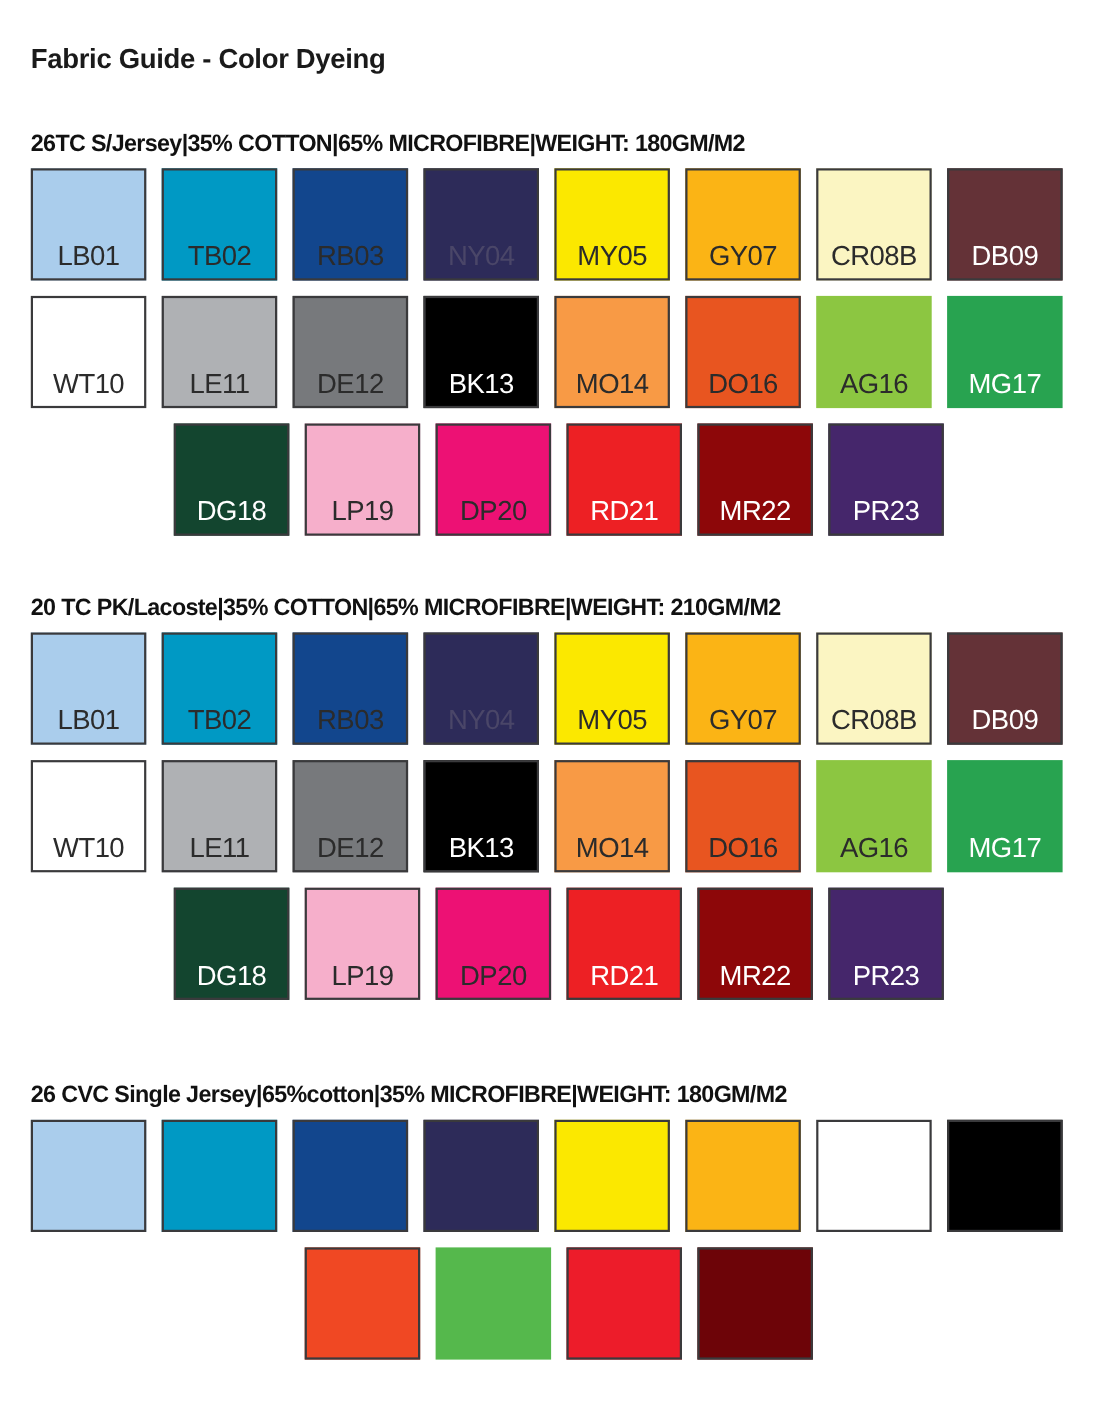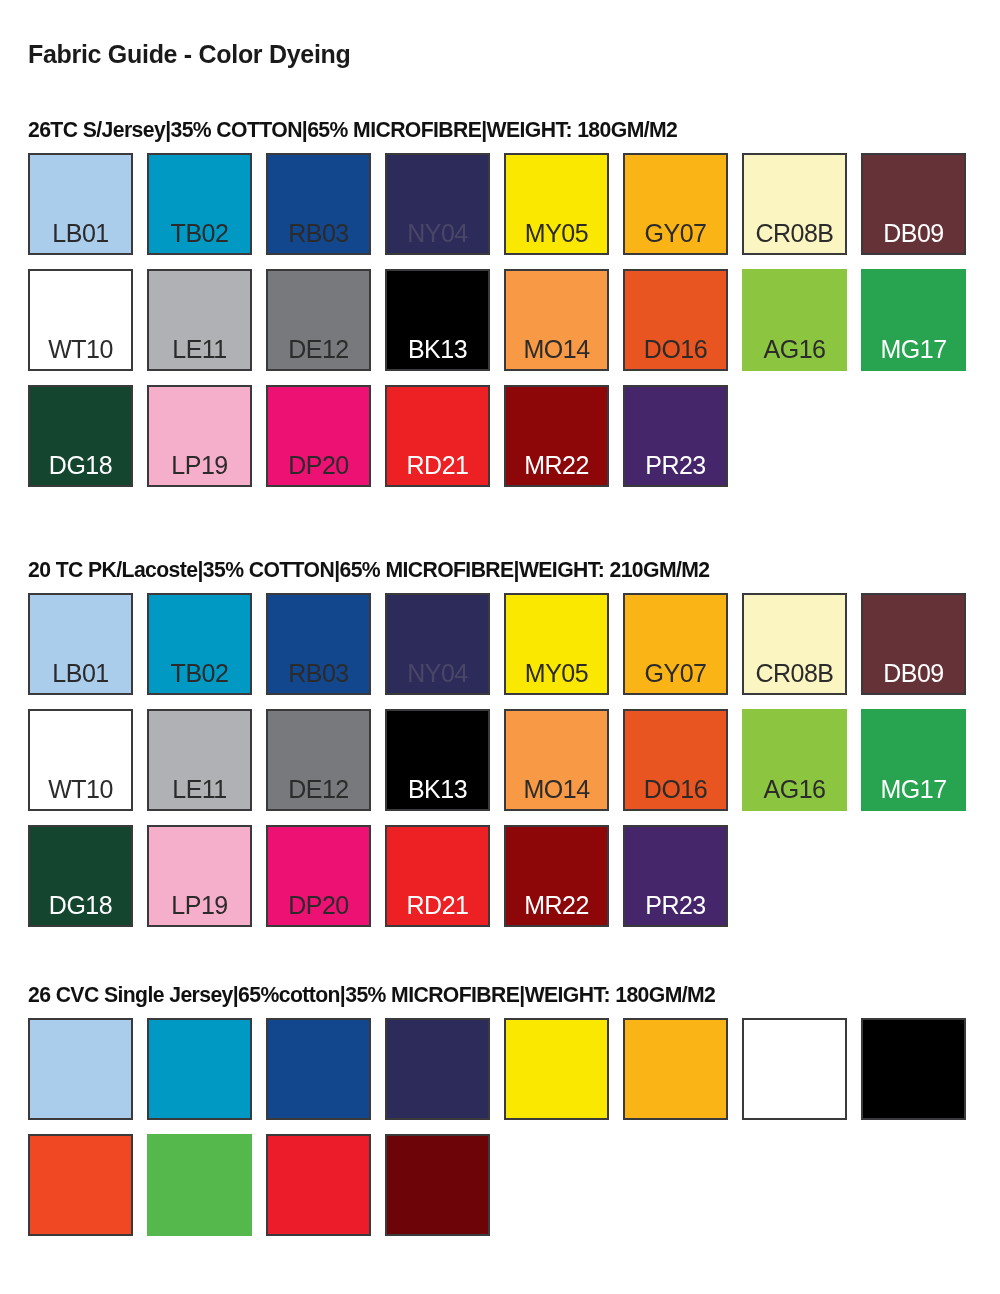--- a/index.html
+++ b/index.html
@@ -48,21 +48,21 @@
   }
   .swatch-grid {
     display: block;
   }
   .swatch-row {
     display: flex;
     flex-direction: row;
     gap: 14px;
     margin-bottom: 14px;
   }
-  .swatch-row:last-child { margin-bottom: 0; }
+  .swatch-row:last-child { margin-bottom: 0; justify-content: center; }
   .swatch {
     position: relative;
     width: 105px;
     height: 102px;
     box-sizing: border-box;
     border: 2px solid #3a3a3c;
     display: flex;
     align-items: flex-end;
     justify-content: center;
     flex: 0 0 auto;
@@ -158,21 +158,21 @@
           <div class="swatch" style="background: rgb(141, 7, 9);">
             <span class="swatch-label" style="color: rgb(255, 255, 255);">MR22</span>
           </div>
           <div class="swatch" style="background: rgb(69, 38, 107);">
             <span class="swatch-label" style="color: rgb(255, 255, 255);">PR23</span>
           </div>
         </div>
       </div>
   </div>
 
-  <div class="section" id="section-1" style="top:558px;">
+  <div class="section" id="section-1" style="top:540px;">
     <div class="section-heading">20 TC PK/Lacoste|35% COTTON|65% MICROFIBRE|WEIGHT: 210GM/M2</div>
     <div class="swatch-grid" id="grid-1">
         <div class="swatch-row">
           <div class="swatch" style="background: rgb(170, 205, 236);">
             <span class="swatch-label" style="color: rgb(43, 43, 43);">LB01</span>
           </div>
           <div class="swatch" style="background: rgb(0, 153, 196);">
             <span class="swatch-label" style="color: rgb(43, 43, 43);">TB02</span>
           </div>
           <div class="swatch" style="background: rgb(18, 70, 141);">

